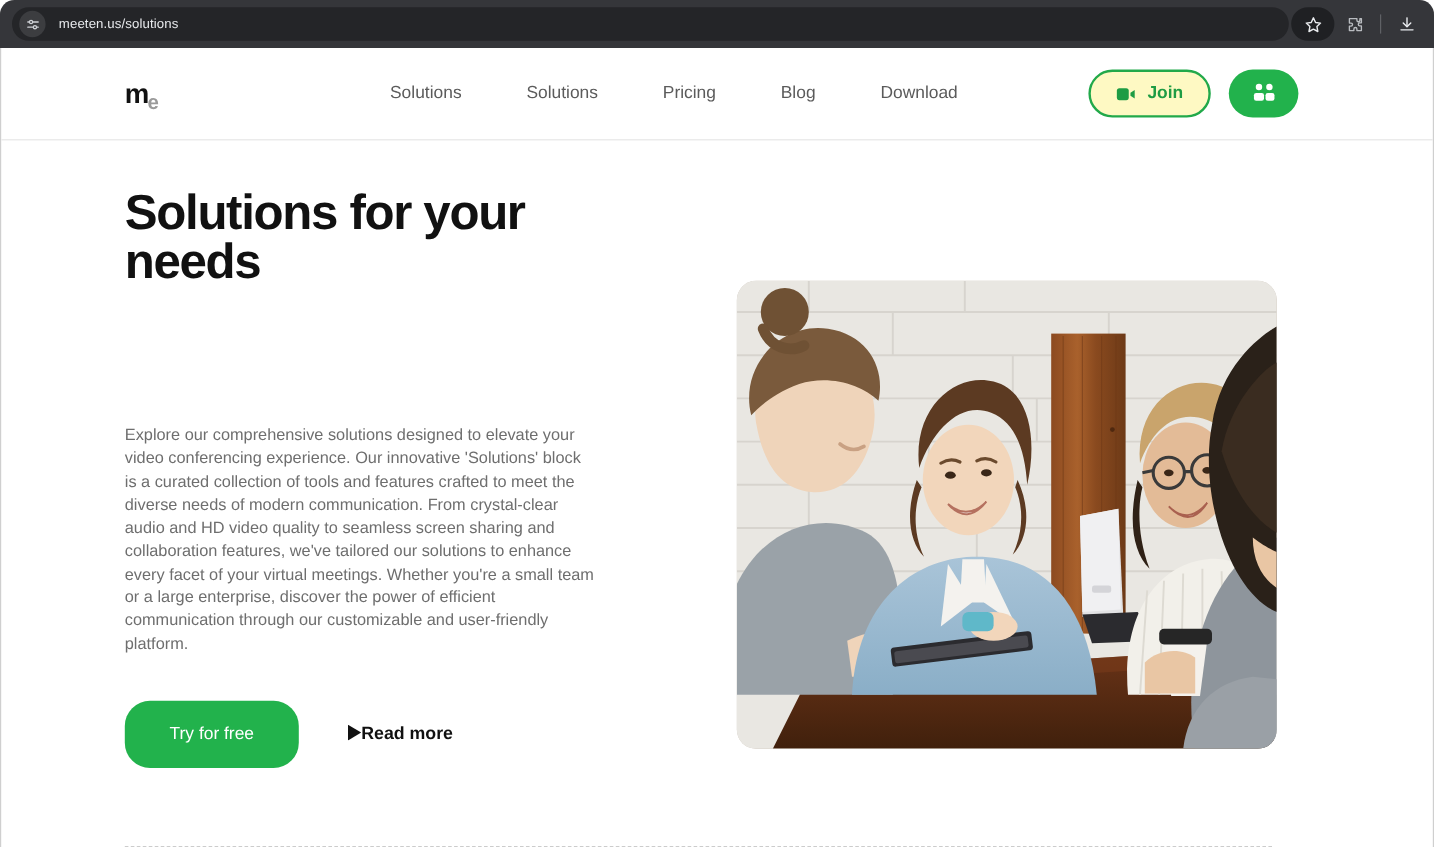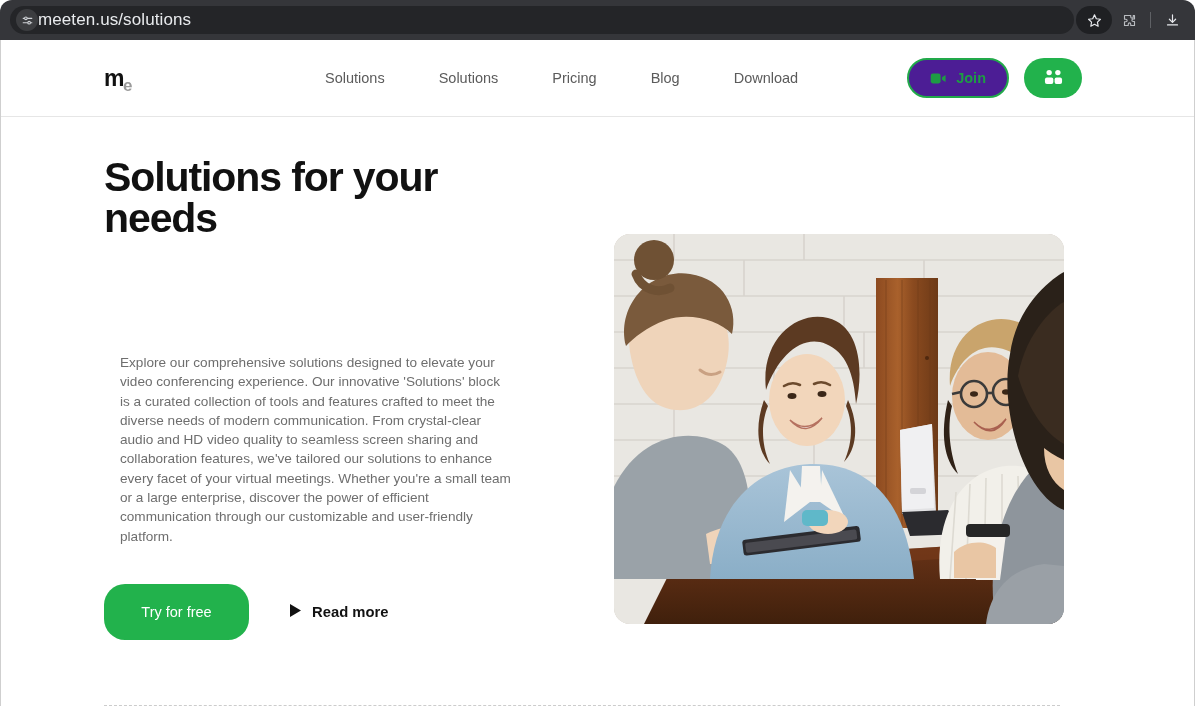--- a/index.html
+++ b/index.html
@@ -48,22 +48,23 @@
     border-radius: 50%;
     background: #3c3d40;
     display: flex;
     align-items: center;
     justify-content: center;
     flex: 0 0 auto;
   }
   .site-settings-btn svg { display: block; }
 
   .omnibox-url {
+    margin-left: 11px;
     color: #e8eaed;
-    font-size: 17px;
+    font-size: 11px;
     letter-spacing: 0.1px;
     white-space: nowrap;
   }
 
   .chrome-actions {
     position: absolute;
     right: 6px; top: 0;
     height: 40px;
     display: flex;
     align-items: center;
@@ -156,21 +157,21 @@
     transform: translateY(-50%);
     display: flex;
     align-items: center;
     gap: 15px;
   }
 
   .pill-btn {
     height: 40px;
     border: 2px solid #22a94a;
     border-radius: 20px;
-    background: #4c1d95;
+    background: #fef9c3;
     color: #1e9c44;
     font-size: 14.5px;
     font-weight: 700;
     display: flex;
     align-items: center;
     justify-content: center;
     gap: 9px;
     padding: 0 21px;
     cursor: pointer;
     font-family: "Liberation Sans", sans-serif;
@@ -202,21 +203,21 @@
     width: 420px;
     font-size: 41px;
     line-height: 1.0;
     font-weight: 700;
     color: #111111;
     letter-spacing: -1.1px;
   }
 
   .hero-para {
     position: absolute;
-    left: 119px;
+    left: 103px;
     top: 236px;
     width: 392px;
     font-size: 13.6px;
     line-height: 19.3px;
     color: #6e6e6e;
   }
 
   .hero-ctas {
     position: absolute;
     left: 103px;
@@ -235,21 +236,20 @@
     border: none;
     font-size: 14.5px;
     font-weight: 400;
     cursor: pointer;
     font-family: "Liberation Sans", sans-serif;
   }
 
   .btn-text {
     display: flex;
     align-items: center;
-    gap: 11px;
     background: none;
     border: none;
     cursor: pointer;
     font-size: 14.8px;
     font-weight: 700;
     color: #111111;
     font-family: "Liberation Sans", sans-serif;
     padding: 0;
   }
 

